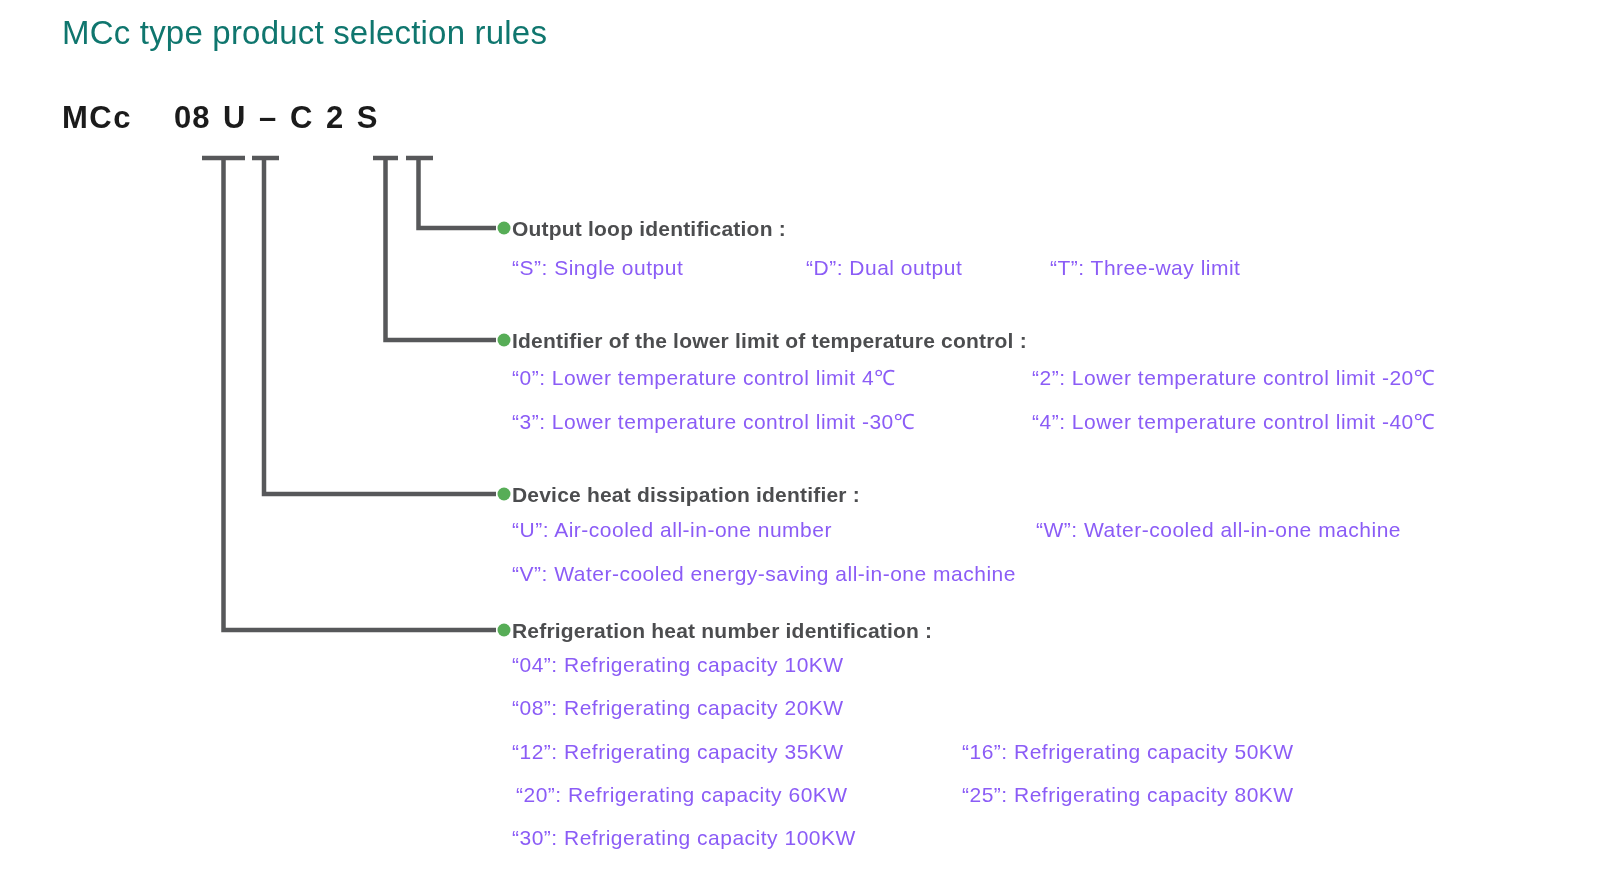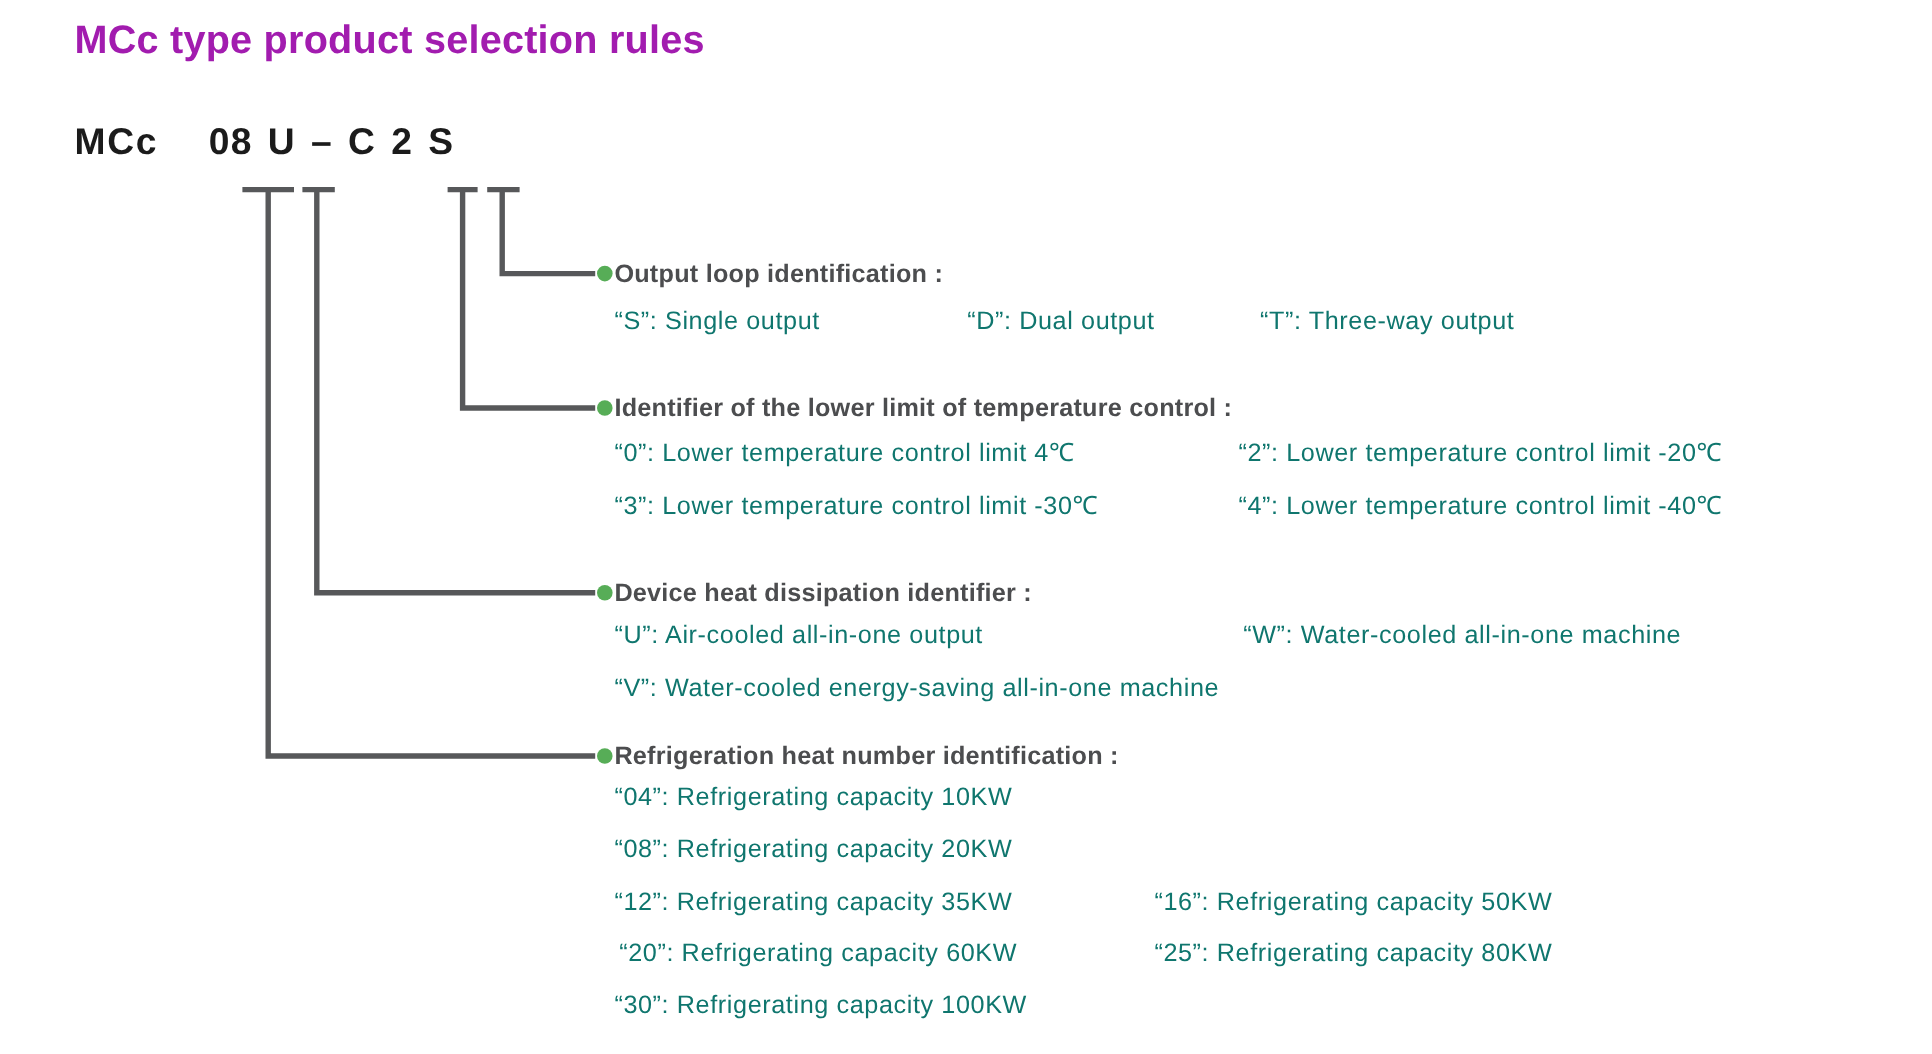--- a/index.html
+++ b/index.html
@@ -5,40 +5,40 @@
   html,body{margin:0;padding:0;background:#ffffff;}
   .page{
     position:relative;
     width:1610px;height:878px;
     background:#ffffff;
     font-family:"Liberation Sans", sans-serif;
     overflow:hidden;
   }
   .title{
     position:absolute;left:62px;top:14px;margin:0;
-    font-size:33px;font-weight:bold;color:#a21caf;
+    font-size:33px;font-weight:normal;color:#0f766e;
     letter-spacing:0.2px;white-space:nowrap;
   }
   .model{
     position:absolute;left:62px;top:100px;
     font-size:31px;font-weight:bold;color:#1B1B1B;
     white-space:nowrap;
     text-align:center;
   }
   .model-prefix{letter-spacing:1.5px;}
   .model-code{position:absolute;left:112px;letter-spacing:1px;word-spacing:3px;}
   .lines{position:absolute;left:0;top:0;pointer-events:none;}
   .hdr{
     position:absolute;
     font-size:21px;font-weight:bold;color:#4C4D4F;
     letter-spacing:0.2px;white-space:nowrap;line-height:23px;text-align:right;
   }
   .txt{
     position:absolute;
-    font-size:21px;color:#0f766e;
+    font-size:21px;color:#8b5cf6;
     letter-spacing:0.5px;white-space:nowrap;line-height:24px;
   }
 </style>
 </head>
 <body>
 
 <div class="page">
 
   <h1 class="title">MCc type product selection rules</h1>
 
@@ -58,30 +58,30 @@
     <path d="M202,158 L245,158 M223.5,158 L223.5,630 L496,630" fill="none" stroke-width="4.5" stroke="#57585A"></path>
     <circle cx="504" cy="228" r="6.5" fill="#57AD57"></circle>
     <circle cx="504" cy="340" r="6.5" fill="#57AD57"></circle>
     <circle cx="504" cy="494" r="6.5" fill="#57AD57"></circle>
     <circle cx="504" cy="630" r="6.5" fill="#57AD57"></circle>
   </svg>
 
   <div class="hdr" style="left:512px;top:217px">Output loop identification :</div>
   <div class="txt" style="left:512px;top:256px">“S”: Single output</div>
   <div class="txt" style="left:806px;top:256px">“D”: Dual output</div>
-  <div class="txt" style="left:1050px;top:256px">“T”: Three-way output</div>
+  <div class="txt" style="left:1050px;top:256px">“T”: Three-way limit</div>
 
   <div class="hdr" style="left:512px;top:329px">Identifier of the lower limit of temperature control :</div>
   <div class="txt" style="left:512px;top:366px">“0”: Lower temperature control limit 4℃</div>
   <div class="txt" style="left:1032px;top:366px">“2”: Lower temperature control limit -20℃</div>
   <div class="txt" style="left:512px;top:410px">“3”: Lower temperature control limit -30℃</div>
   <div class="txt" style="left:1032px;top:410px">“4”: Lower temperature control limit -40℃</div>
 
   <div class="hdr" style="left:512px;top:483px">Device heat dissipation identifier :</div>
-  <div class="txt" style="left:512px;top:518px">“U”: Air-cooled all-in-one output</div>
+  <div class="txt" style="left:512px;top:518px">“U”: Air-cooled all-in-one number</div>
   <div class="txt" style="left:512px;top:562px">“V”: Water-cooled energy-saving all-in-one machine</div>
   <div class="txt" style="left:1036px;top:518px">“W”: Water-cooled all-in-one machine</div>
 
   <div class="hdr" style="left:512px;top:619px">Refrigeration heat number identification :</div>
   <div class="txt" style="left:512px;top:653px">“04”: Refrigerating capacity 10KW</div>
   <div class="txt" style="left:512px;top:696px">“08”: Refrigerating capacity 20KW</div>
   <div class="txt" style="left:512px;top:740px">“12”: Refrigerating capacity 35KW</div>
   <div class="txt" style="left:962px;top:740px">“16”: Refrigerating capacity 50KW</div>
   <div class="txt" style="left:516px;top:783px">“20”: Refrigerating capacity 60KW</div>
   <div class="txt" style="left:962px;top:783px">“25”: Refrigerating capacity 80KW</div>

